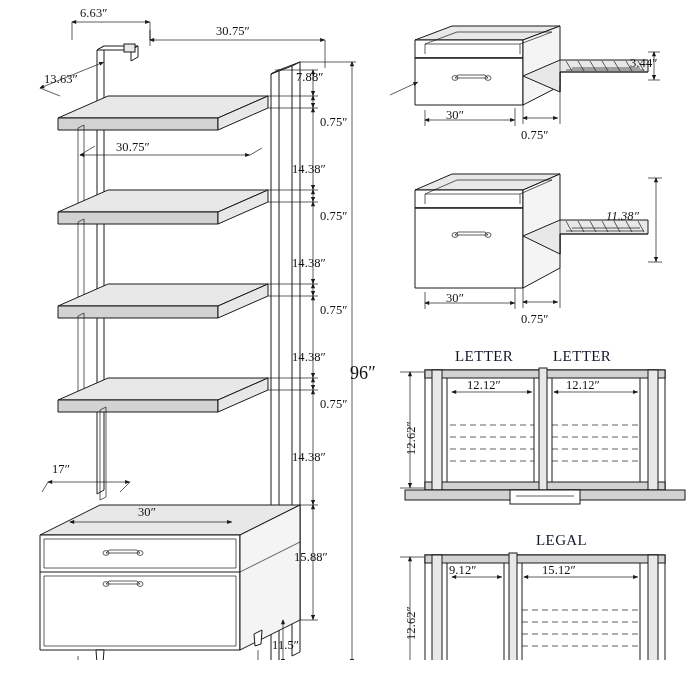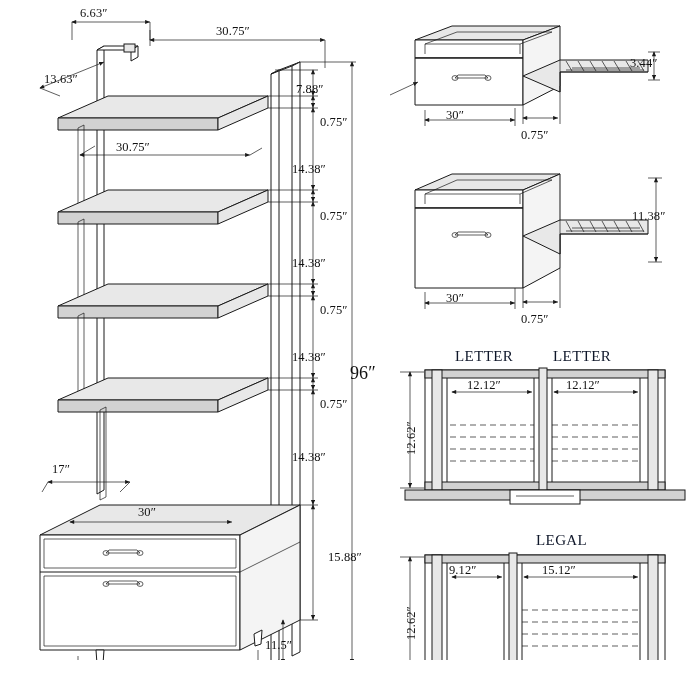--- a/index.html
+++ b/index.html
@@ -296,43 +296,43 @@
       <path class="dim" d="M452,577 L502,577" marker-start="url(#ah2)" marker-end="url(#ah)"></path>
       <path class="dim" d="M524,577 L638,577" marker-start="url(#ah2)" marker-end="url(#ah)"></path>
       <path class="thin" d="M400,557 L424,557 M400,673 L424,673"></path>
       <path class="dim" d="M410,557 L410,673" marker-start="url(#ah2)" marker-end="url(#ah)"></path>
     </g>
   </svg>
 
   <div class="lbl" style="left:80px; top:6px;">6.63″</div>
   <div class="lbl" style="left:216px; top:24px;">30.75″</div>
   <div class="lbl" style="left:44px; top:72px;">13.63″</div>
-  <div class="lbl" style="left:296px; top:82px;">7.88″</div>
+  <div class="lbl" style="left:296px; top:70px;">7.88″</div>
   <div class="lbl" style="left:320px; top:115px;">0.75″</div>
   <div class="lbl" style="left:116px; top:140px;">30.75″</div>
   <div class="lbl" style="left:292px; top:162px;">14.38″</div>
   <div class="lbl" style="left:320px; top:209px;">0.75″</div>
   <div class="lbl" style="left:292px; top:256px;">14.38″</div>
   <div class="lbl" style="left:320px; top:303px;">0.75″</div>
   <div class="lbl" style="left:292px; top:350px;">14.38″</div>
   <div class="lbl" style="left:320px; top:397px;">0.75″</div>
   <div class="lbl" style="left:292px; top:450px;">14.38″</div>
   <div class="lbl big" style="left:350px; top:363px;">96″</div>
   <div class="lbl" style="left:52px; top:462px;">17″</div>
   <div class="lbl" style="left:138px; top:505px;">30″</div>
-  <div class="lbl" style="left:294px; top:550px;margin-left:34px;">15.88″</div>
+  <div class="lbl" style="left:294px; top:550px;">15.88″</div>
   <div class="lbl" style="left:140px; top:666px;text-align:right;">28.75″</div>
-  <div class="lbl" style="left:265px; top:638px;">11.5″</div>
+  <div class="lbl" style="left:272px; top:638px;">11.5″</div>
 
   <div class="lbl" style="left:446px; top:108px;">30″</div>
   <div class="lbl" style="left:630px; top:56px;">3.44″</div>
   <div class="lbl" style="left:521px; top:128px;">0.75″</div>
 
   <div class="lbl" style="left:446px; top:291px;">30″</div>
-  <div class="lbl" style="left:632px; top:209px;">11.38″</div>
+  <div class="lbl" style="left:606px; top:209px;font-style:italic;">11.38″</div>
   <div class="lbl" style="left:521px; top:312px;">0.75″</div>
 
   <div class="cap" style="left:455px; top:348px;">LETTER</div>
   <div class="cap" style="left:553px; top:348px;">LETTER</div>
   <div class="lbl" style="left:467px; top:378px;">12.12″</div>
   <div class="lbl" style="left:566px; top:378px;">12.12″</div>
   <div class="lbl rot" style="left:404px; top:455px; transform:rotate(-90deg);">12.62″</div>
 
   <div class="cap" style="left:536px; top:532px;">LEGAL</div>
   <div class="lbl" style="left:449px; top:563px;">9.12″</div>

